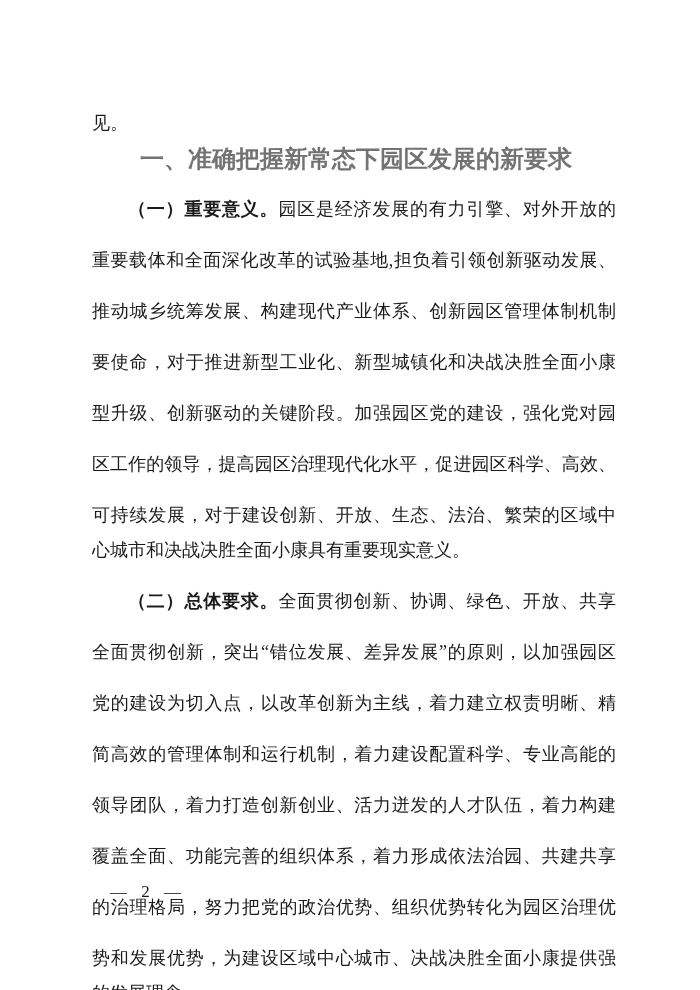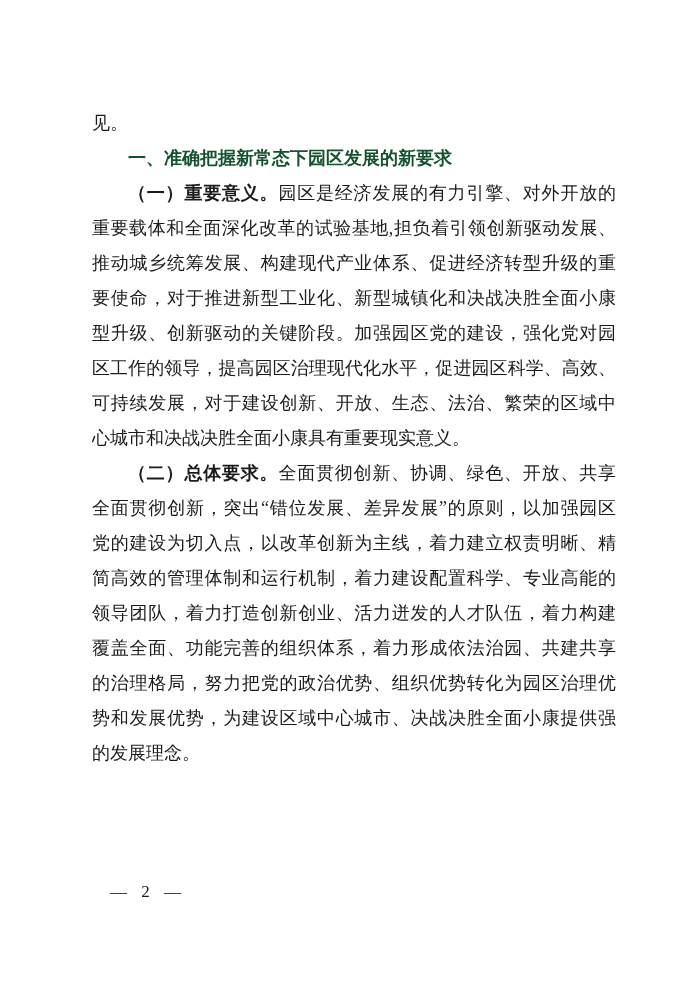--- a/index.html
+++ b/index.html
@@ -27,30 +27,31 @@
     line-height: 35px;
     height: 35px;
     overflow: hidden;
     text-align: left;
     white-space: normal;
   }
   .line.j {
     text-align: justify;
     text-align-last: justify;
     text-justify: inter-character;
+    margin-top: 16px;
   }
   .line.first {
     text-indent: 2em;
   }
   .line.h {
     font-family: "Liberation Sans", "DejaVu Sans", sans-serif;
     font-weight: bold;
-    font-size: 18px;
+    font-size: 24px;
     text-indent: 2em;
-    color: #14532d;
+    color: #737373;
   }
   .lead {
     font-weight: bold;
   }
   .footer {
     position: absolute;
     left: 110px;
     top: 882px;
     font-size: 17px;
     line-height: 20px;
@@ -61,21 +62,21 @@
 </style>
 </head>
 <body>
 
 <div class="page">
   <div class="content">
       <div class="line">见。</div>
       <div class="line h">一、准确把握新常态下园区发展的新要求</div>
       <div class="line j first"><span class="lead">（一）重要意义。</span>园区是经济发展的有力引擎、对外开放的</div>
       <div class="line j">重要载体和全面深化改革的试验基地,担负着引领创新驱动发展、</div>
-      <div class="line j">推动城乡统筹发展、构建现代产业体系、促进经济转型升级的重</div>
+      <div class="line j">推动城乡统筹发展、构建现代产业体系、创新园区管理体制机制</div>
       <div class="line j">要使命，对于推进新型工业化、新型城镇化和决战决胜全面小康</div>
       <div class="line j">型升级、创新驱动的关键阶段。加强园区党的建设，强化党对园</div>
       <div class="line j">区工作的领导，提高园区治理现代化水平，促进园区科学、高效、</div>
       <div class="line j">可持续发展，对于建设创新、开放、生态、法治、繁荣的区域中</div>
       <div class="line">心城市和决战决胜全面小康具有重要现实意义。</div>
       <div class="line j first"><span class="lead">（二）总体要求。</span>全面贯彻创新、协调、绿色、开放、共享</div>
       <div class="line j">全面贯彻创新，突出“错位发展、差异发展”的原则，以加强园区</div>
       <div class="line j">党的建设为切入点，以改革创新为主线，着力建立权责明晰、精</div>
       <div class="line j">简高效的管理体制和运行机制，着力建设配置科学、专业高能的</div>
       <div class="line j">领导团队，着力打造创新创业、活力迸发的人才队伍，着力构建</div>

